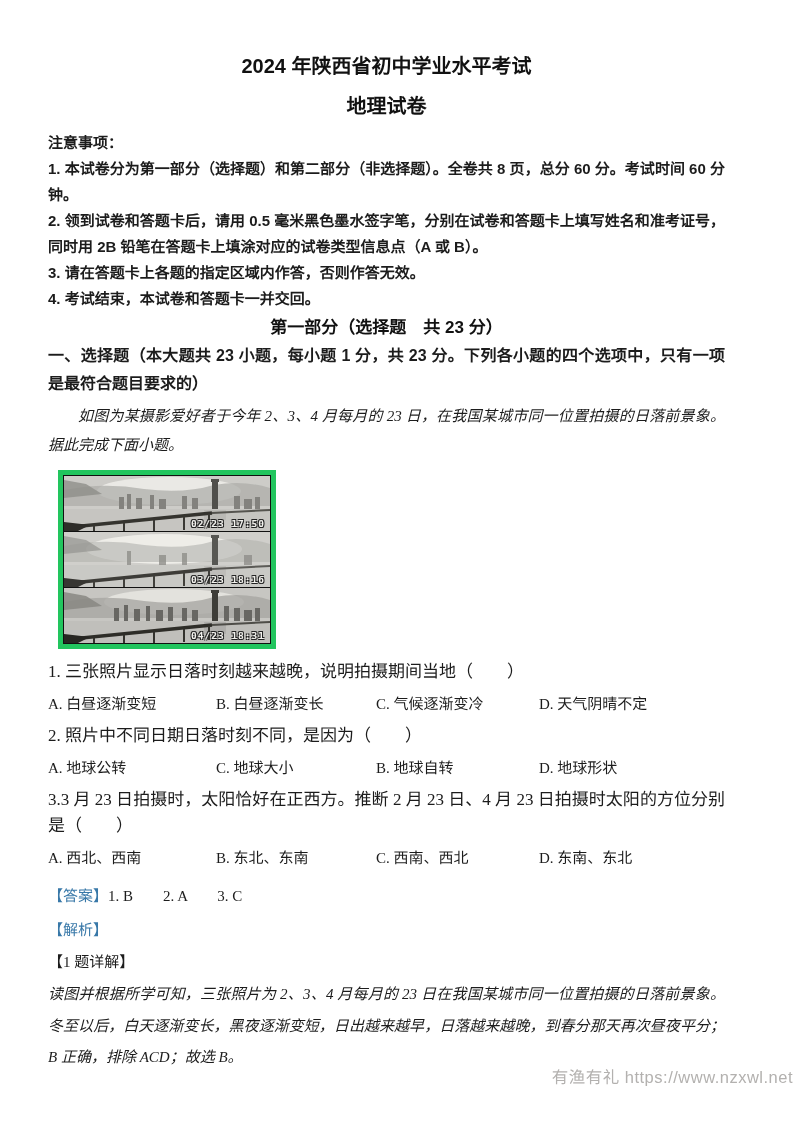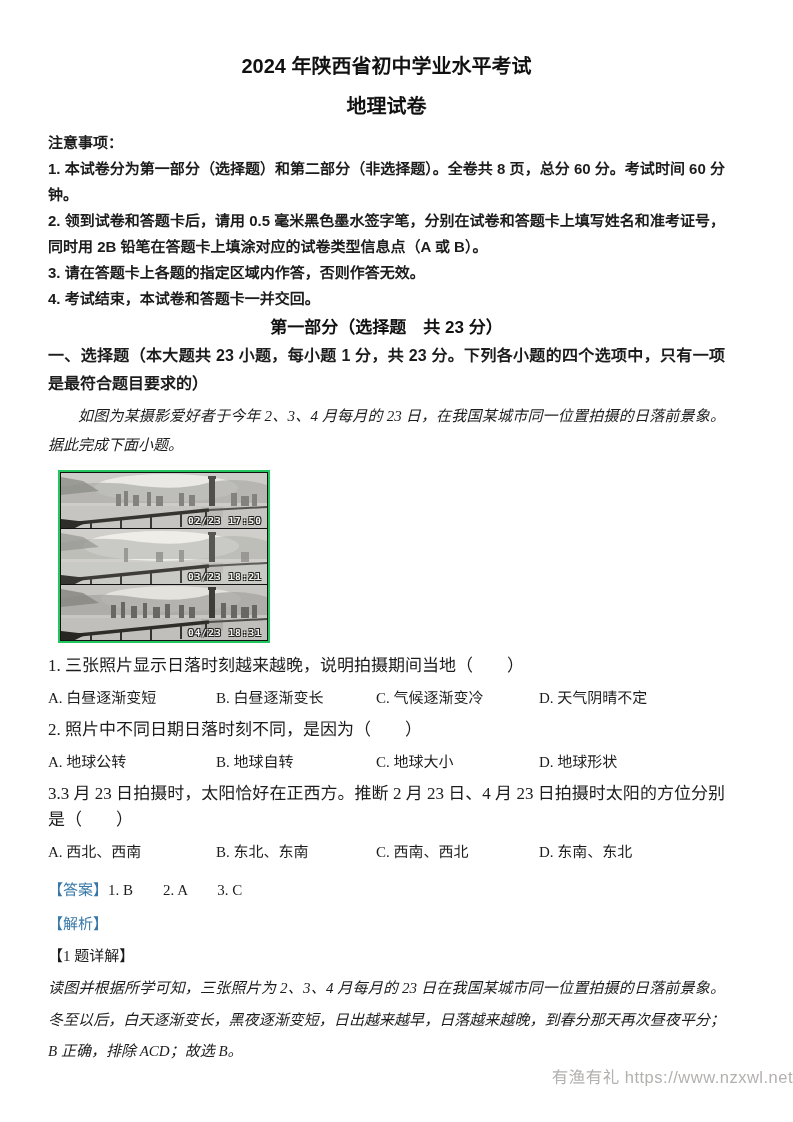--- a/index.html
+++ b/index.html
@@ -73,21 +73,21 @@
     margin: 4px 0 0 0;
     font-size: 15px;
     line-height: 29px;
     text-indent: 2em;
     text-align: justify;
     font-style: italic; 
   }
   .photo-strip {
     margin: 10px 0 0 10px;
     width: 208px;
-    border: 2px solid #22c55e;
+    border: 5px solid #22c55e;
     background: #111;
   }
   .photo {
     position: relative;
     width: 206px;
     height: 55px;
     margin: 1px 1px;
     overflow: hidden;
     background: #cdccc8;
   }
@@ -224,21 +224,21 @@
         </g>
         <rect x="148" y="5" width="6" height="28" fill="#504f4b"></rect>
         <rect x="147" y="3" width="8" height="3" fill="#504f4b"></rect>
         <rect x="0" y="33" width="206" height="22" fill="#c6c5c1"></rect>
         <rect x="140" y="34" width="22" height="10" fill="#b2b1ad" opacity="0.6"></rect>
         <path d="M-2,52 L148,37" stroke="#35342f" stroke-width="3.5" fill="none"></path>
         <path d="M148,37 L206,34" stroke="#55544f" stroke-width="2" fill="none"></path>
         <path d="M30,50 L30,55 M60,47 L60,55 M90,44 L90,55 M120,41 L120,54 M145,38 L145,52" stroke="#3a3934" stroke-width="2"></path>
         <path d="M0,46 L26,49 L14,55 L0,55 Z" fill="#2e2d29"></path>
       </svg>
-      <span class="timestamp">03/23 18:21</span>
+      <span class="timestamp">03/23 18:16</span>
     </div>
 
     <div class="photo photo-3">
       <svg viewBox="0 0 206 55" preserveAspectRatio="none">
         <rect x="0" y="0" width="206" height="55" fill="#cdccc8"></rect>
         <ellipse cx="110" cy="14" rx="70" ry="13" fill="#edece8" opacity="0.85"></ellipse>
         <path d="M0,14 Q40,6 80,13 Q120,18 150,9 Q180,4 206,12 L206,30 L0,30 Z" fill="#aeada9" opacity="0.8"></path>
         <path d="M0,4 L22,8 L38,18 L0,22 Z" fill="#8f8e8a" opacity="0.85"></path>
         <g fill="#6f6e6a">
           <rect x="50" y="20" width="5" height="13"></rect>
@@ -275,22 +275,22 @@
       <span class="option">B. 白昼逐渐变长</span>
       <span class="option">C. 气候逐渐变冷</span>
       <span class="option">D. 天气阴晴不定</span>
     </div>
   </div>
 
   <div class="question">
     <p class="stem">2. 照片中不同日期日落时刻不同，是因为（　　）</p>
     <div class="options">
       <span class="option">A. 地球公转</span>
+      <span class="option">C. 地球大小</span>
       <span class="option">B. 地球自转</span>
-      <span class="option">C. 地球大小</span>
       <span class="option">D. 地球形状</span>
     </div>
   </div>
 
   <div class="question">
     <p class="stem">3.3 月 23 日拍摄时，太阳恰好在正西方。推断 2 月 23 日、4 月 23 日拍摄时太阳的方位分别是（　　）</p>
     <div class="options">
       <span class="option">A. 西北、西南</span>
       <span class="option">B. 东北、东南</span>
       <span class="option">C. 西南、西北</span>

